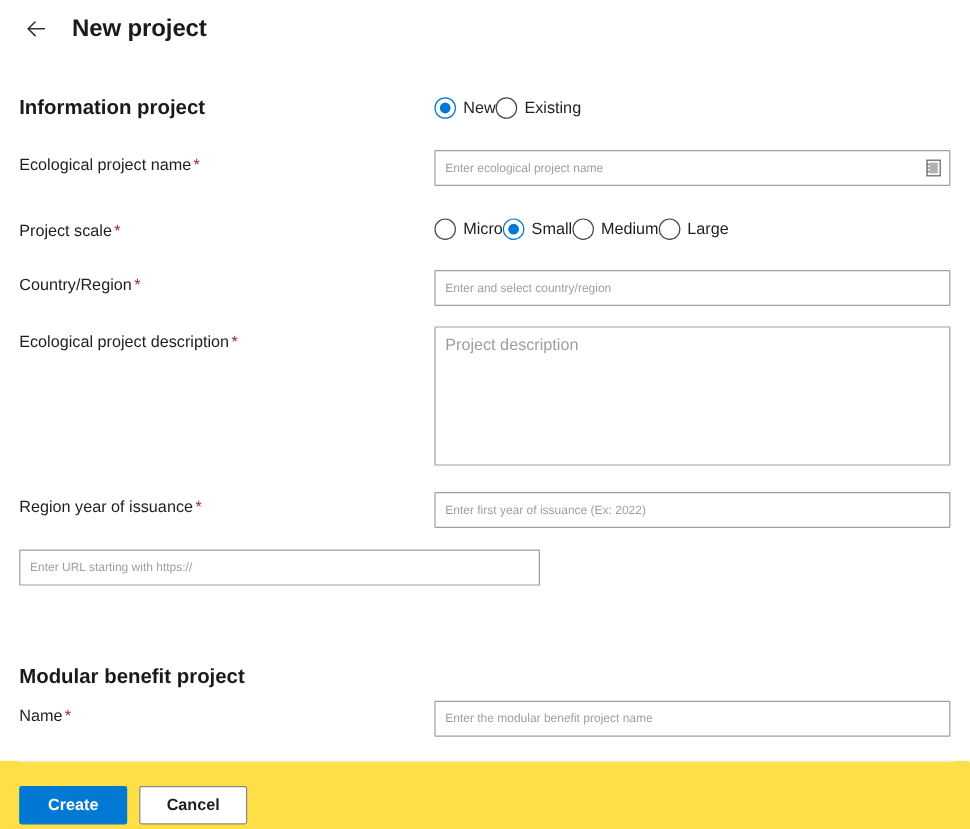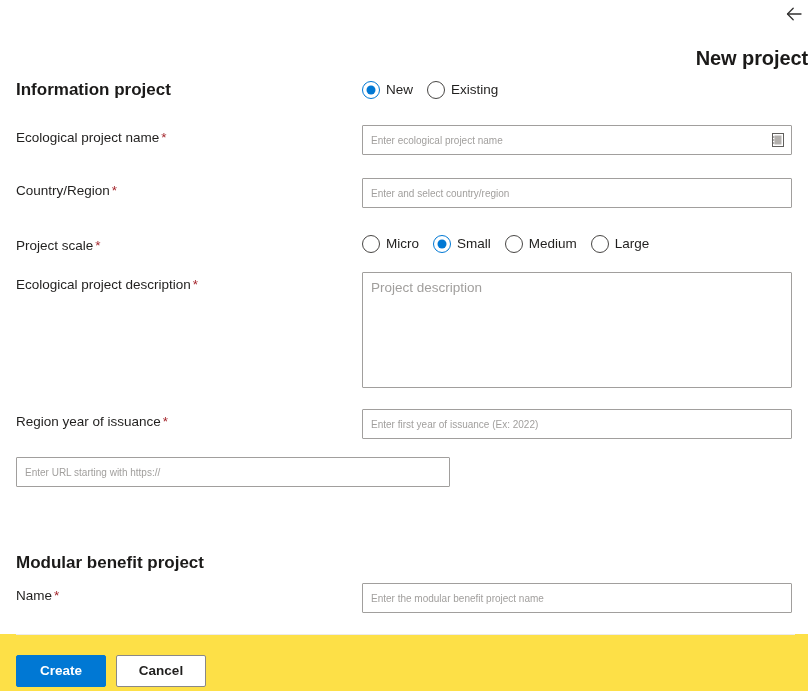--- a/index.html
+++ b/index.html
@@ -13,25 +13,24 @@
     background: #ffffff;
     font-family: "Liberation Sans", sans-serif;
     color: #201f1e;
     overflow: hidden;
     position: relative;
   }
 
   
   .page-header {
     display: flex;
-    align-items: flex-end;
+    align-items: center;
     height: 48px;
     padding-left: 16px;
     gap: 16px;
-    flex-direction: column;
   }
   .back-button {
     width: 28px;
     height: 28px;
     display: flex;
     align-items: center;
     justify-content: center;
     cursor: pointer;
     background: transparent;
     border: none;
@@ -136,21 +135,20 @@
     resize: none;
     border-radius: 1px;
     line-height: 18px;
   }
   .txt-area::placeholder { color: #a19f9d; opacity: 1; }
 
   
   .radio-group {
     display: flex;
     align-items: center;
-    gap: 14px;
     padding-top: 2px;
   }
   .radio-item {
     display: flex;
     align-items: center;
     gap: 6px;
     cursor: pointer;
     user-select: none;
   }
   .radio-mark {
@@ -276,29 +274,20 @@
           <svg width="16" height="16" viewBox="0 0 16 16" fill="none" aria-hidden="true">
             <rect x="2.5" y="1.5" width="11" height="13" stroke="#605e5c" stroke-width="1"></rect>
             <rect x="4.5" y="3.5" width="7" height="9" fill="#b3b0ad"></rect>
             <path d="M2.5 5 H4.3 M2.5 8 H4.3 M2.5 11 H4.3" stroke="#605e5c" stroke-width="1"></path>
           </svg>
         </span>
       </div>
     </div>
   </div>
 
-  <div class="field-row" style="margin-top:23px;">
-    <div class="field-label">
-      <span>Country/Region</span><span class="req">*</span>
-    </div>
-    <div class="field-control">
-      <input class="txt-input" type="text" value="" placeholder="Enter and select country/region" style="">
-    </div>
-  </div>
-
   <div class="field-row" style="margin-top:25px;">
     <div class="field-label">
       <span>Project scale</span><span class="req">*</span>
     </div>
     <div class="field-control">
       <div class="radio-group">
         <div class="radio-item">
           <span class="radio-mark"></span>
           <span class="radio-label">Micro</span>
         </div>
@@ -308,20 +297,29 @@
         </div>
         <div class="radio-item">
           <span class="radio-mark"></span>
           <span class="radio-label">Medium</span>
         </div>
         <div class="radio-item">
           <span class="radio-mark"></span>
           <span class="radio-label">Large</span>
         </div>
       </div>
+    </div>
+  </div>
+
+  <div class="field-row" style="margin-top:23px;">
+    <div class="field-label">
+      <span>Country/Region</span><span class="req">*</span>
+    </div>
+    <div class="field-control">
+      <input class="txt-input" type="text" value="" placeholder="Enter and select country/region" style="">
     </div>
   </div>
 
   <div class="field-row" style="margin-top:17px;">
     <div class="field-label">
       <span>Ecological project description</span><span class="req">*</span>
     </div>
     <div class="field-control">
       <textarea class="txt-area" placeholder="Project description" style=""></textarea>
     </div>

